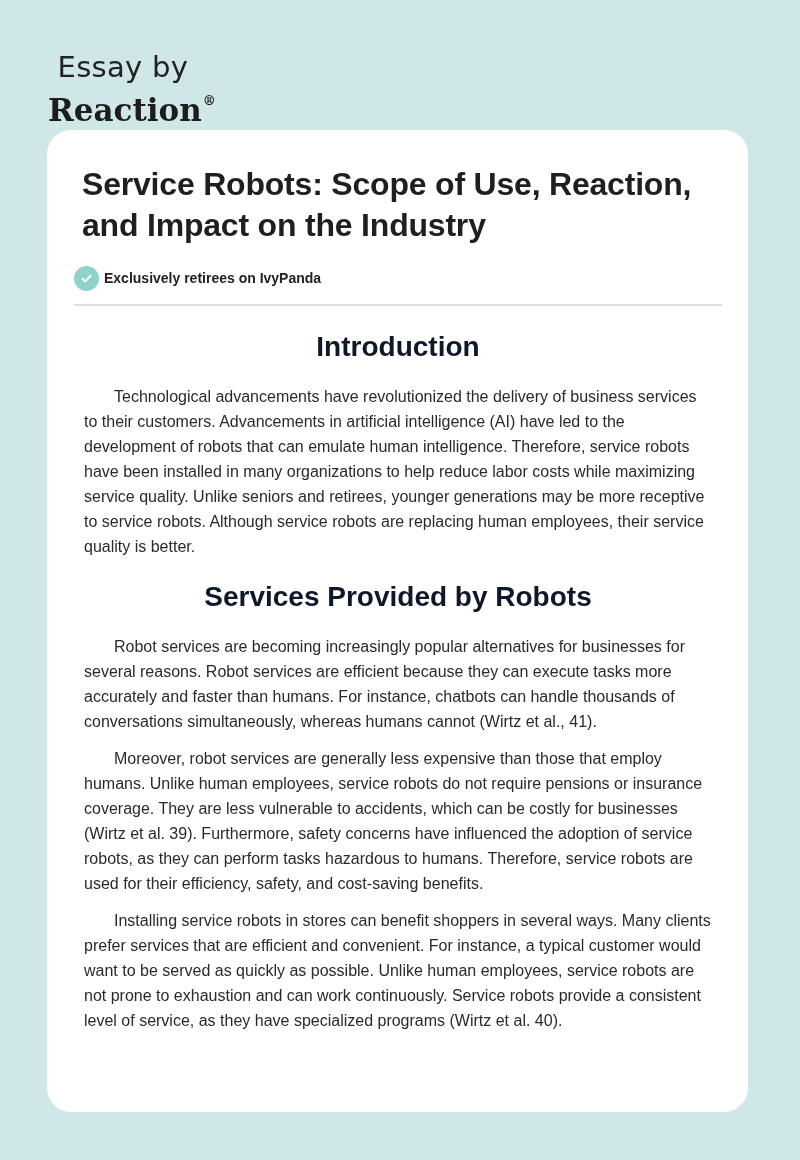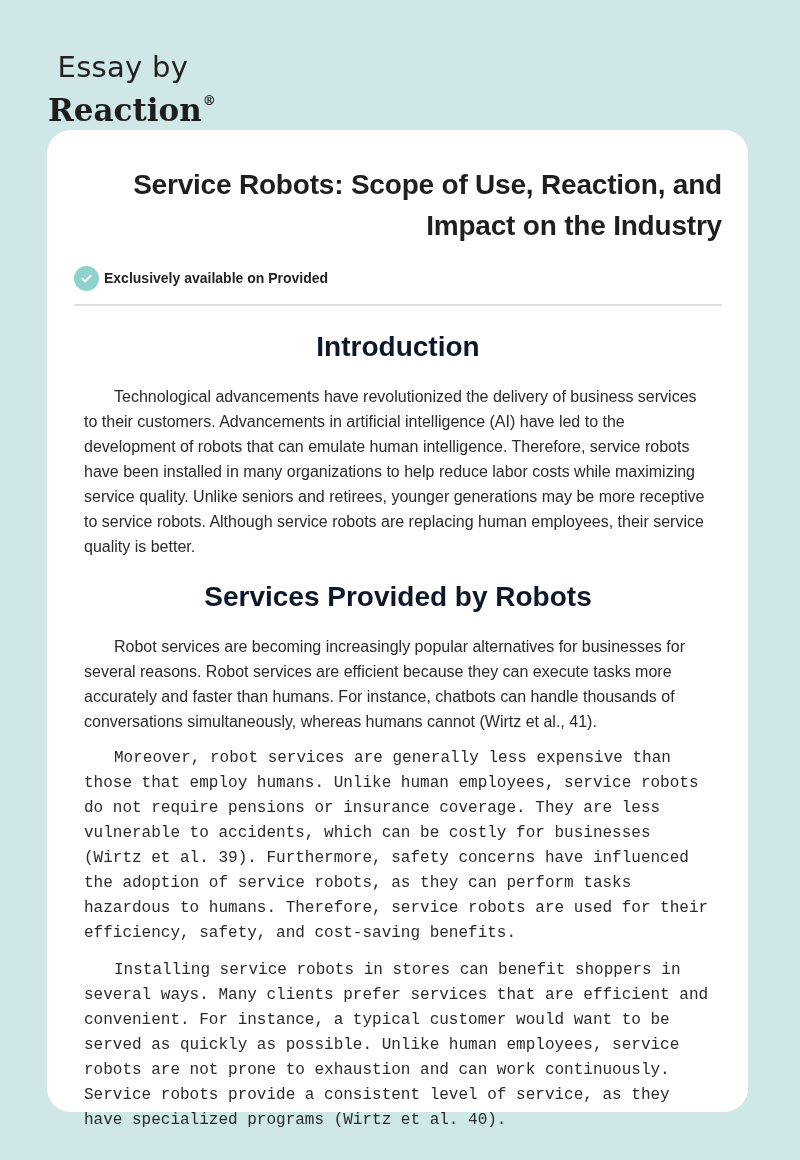--- a/index.html
+++ b/index.html
@@ -30,23 +30,23 @@
   }
   .brand sup { font-size: 13px; vertical-align: 16px; margin-left: 1px; }
 
   .card {
     position: absolute; left: 47px; top: 130px;
     width: 701px; height: 982px;
     background: #ffffff; border-radius: 24px;
   }
   .inner { position: absolute; left: 27px; right: 26px; top: 0; }
   .title {
-    margin: 34px 0 0 0;
-    font-size: 28px; font-weight: bold; line-height: 41px;
-    color: #1f1f1f; letter-spacing: -0.2px; text-align: right;
+    margin: 34px 0 0 8px;
+    font-size: 32px; font-weight: bold; line-height: 41px;
+    color: #1f1f1f; letter-spacing: -0.2px;
   }
   .exclusive {
     display: flex; align-items: center; margin-top: 18px; height: 28px;
   }
   .check {
     width: 25px; height: 25px; border-radius: 50%;
     background: #8fd1cb; display: flex; align-items: center; justify-content: center;
     margin-right: 5px;
   }
   .exclusive-text { font-size: 14px; font-weight: bold; color: #222; }
@@ -56,21 +56,21 @@
     font-size: 28px; font-weight: bold; color: #0f172a;
     margin: 0; line-height: 36px; text-align: center;
   }
   .h-intro { margin-top: 23px; }
   .h-services { margin-top: 20px; }
   p {
     margin: 10px; font-size: 16px; line-height: 25px; color: #2a2a2a;
     text-indent: 30px;
   }
   .p-first { margin-top: 19px; }
-  .p-next { margin-top: 12px; font-family: Liberation Mono, monospace; }
+  .p-next { margin-top: 12px; }
 </style>
 </head>
 <body>
 
 <div class="header">
   <span class="essay-by">Essay by</span>
   <svg class="logo-icon" viewBox="0 0 90 72">
 
     <polygon points="8,18 44,4 82,18 44,30" fill="#1e1e1e"></polygon>
     <rect x="28" y="18" width="32" height="10" fill="#1e1e1e"></rect>
@@ -97,21 +97,21 @@
 <div class="card">
   <div class="inner">
     <h1 class="title">Service Robots: Scope of Use, Reaction, and Impact on the Industry</h1>
 
     <div class="exclusive">
       <span class="check">
         <svg width="13" height="13" viewBox="0 0 13 13">
             <path d="M2.5,6.8 L5.3,9.4 L10.5,3.8" stroke="#ffffff" stroke-width="2" fill="none" stroke-linecap="round" stroke-linejoin="round"></path>
           </svg>
       </span>
-      <span class="exclusive-text">Exclusively available on Provided</span>
+      <span class="exclusive-text">Exclusively retirees on IvyPanda</span>
     </div>
 
     <div class="divider"></div>
 
     <h2 class="h-intro">Introduction</h2>
     <p class="p-first">Technological advancements have revolutionized the delivery of business services to their customers. Advancements in artificial intelligence (AI) have led to the development of robots that can emulate human intelligence. Therefore, service robots have been installed in many organizations to help reduce labor costs while maximizing service quality. Unlike seniors and retirees, younger generations may be more receptive to service robots. Although service robots are replacing human employees, their service quality is better.</p>
 
     <h2 class="h-services">Services Provided by Robots</h2>
     <p class="p-first">Robot services are becoming increasingly popular alternatives for businesses for several reasons. Robot services are efficient because they can execute tasks more accurately and faster than humans. For instance, chatbots can handle thousands of conversations simultaneously, whereas humans cannot (Wirtz et al., 41).</p>
     <p class="p-next">Moreover, robot services are generally less expensive than those that employ humans. Unlike human employees, service robots do not require pensions or insurance coverage. They are less vulnerable to accidents, which can be costly for businesses (Wirtz et al. 39). Furthermore, safety concerns have influenced the adoption of service robots, as they can perform tasks hazardous to humans. Therefore, service robots are used for their efficiency, safety, and cost-saving benefits.</p>

